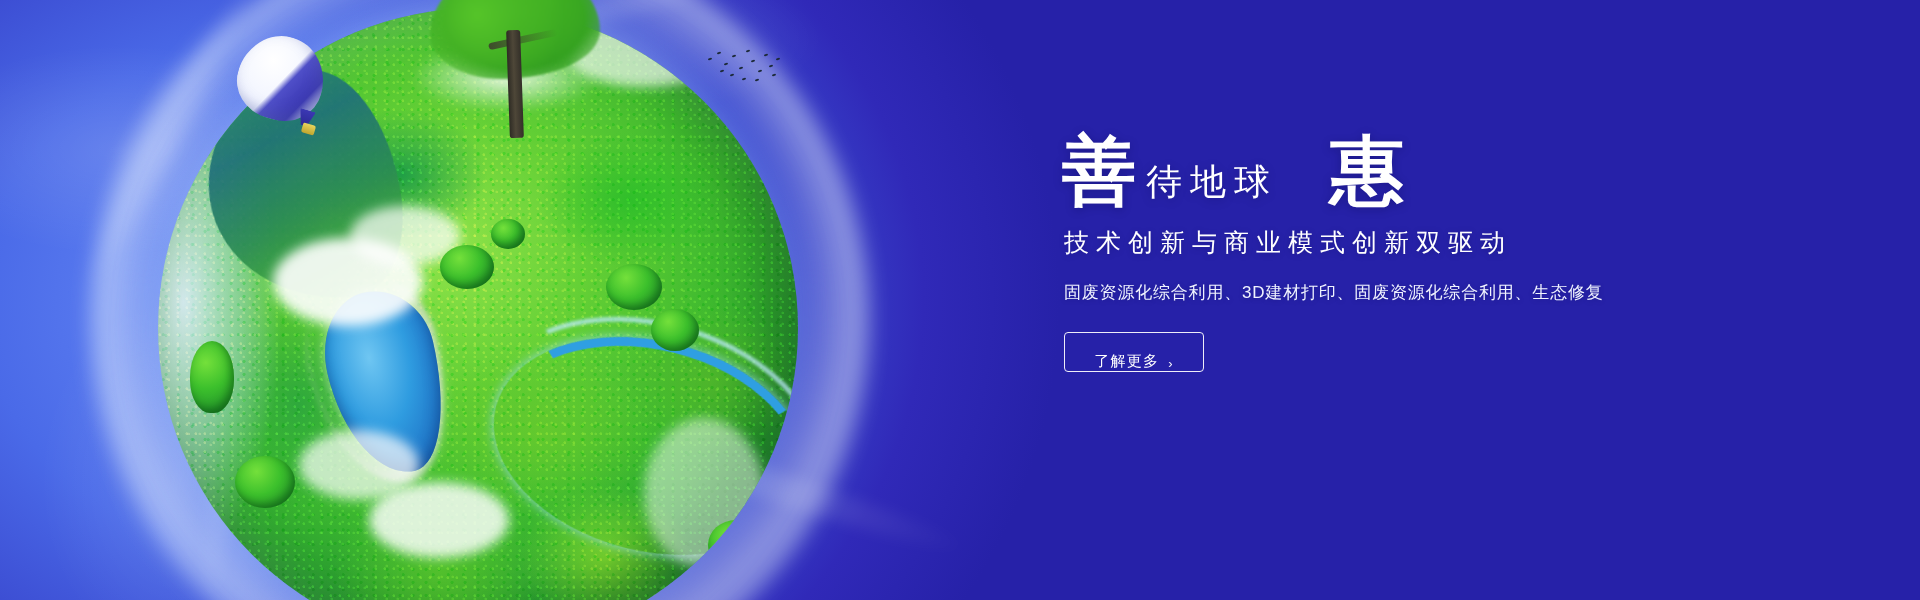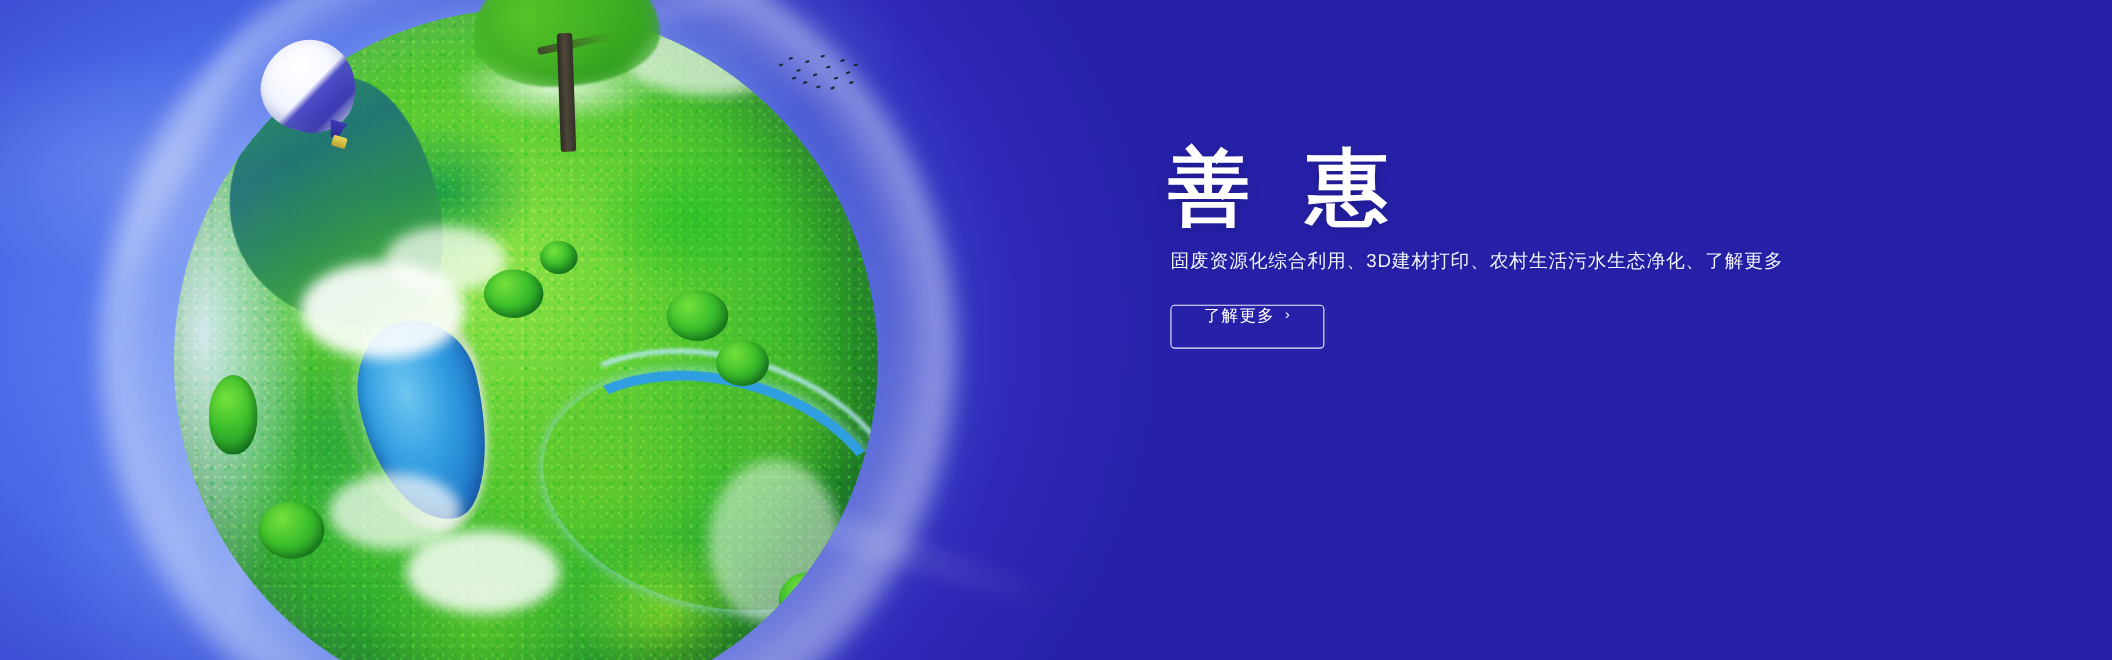--- a/index.html
+++ b/index.html
@@ -263,21 +263,21 @@
   }
   .desc{
     font-size:17px; font-weight:400;
     letter-spacing:.8px;
     color:#f0f3ff;
     margin:22px 0 0 2px;
     white-space:nowrap;
     text-shadow:0 1px 5px rgba(10,10,70,.25);
   }
   .cta{
-    display:inline-flex; align-items:flex-start; justify-content:center;
+    display:inline-flex; align-items:flex-end; justify-content:center;
     gap:9px;
     margin:28px 0 0 2px;
     width:140px; height:40px;
     border:1px solid rgba(255,255,255,.92);
     border-radius:4px;
     background:transparent;
     color:#fff;
     font-size:15px; letter-spacing:1.2px;
     cursor:pointer;
     font-family:"Liberation Sans","DejaVu Sans",sans-serif;
@@ -350,26 +350,28 @@
     <span style="left:36px; top:30px;"></span>
       <span style="left:49px; top:31px;"></span>
     <span style="left:14px; top:22px;"></span>
       <span style="left:66px; top:26px;"></span>
   </div>
 
   <div class="copy">
 
     <div class="headline">
       <span class="hl-big">善</span>
+      <span class="hl-small">待地球</span>
       <span class="hl-gap"></span>
       <span class="hl-big">惠</span>
     </div>
 
-
-    <div class="desc">固废资源化综合利用、3D建材打印、农村生活污水生态净化、了解更多</div>
+    <div class="subtitle">技术创新与商业模式创新双驱动</div>
+
+    <div class="desc">固废资源化综合利用、3D建材打印、固废资源化综合利用、生态修复</div>
 
     <div class="cta">
       <span>了解更多</span>
       <span class="chev">›</span>
     </div>
 
   </div>
 </div>
 
 </body></html>

